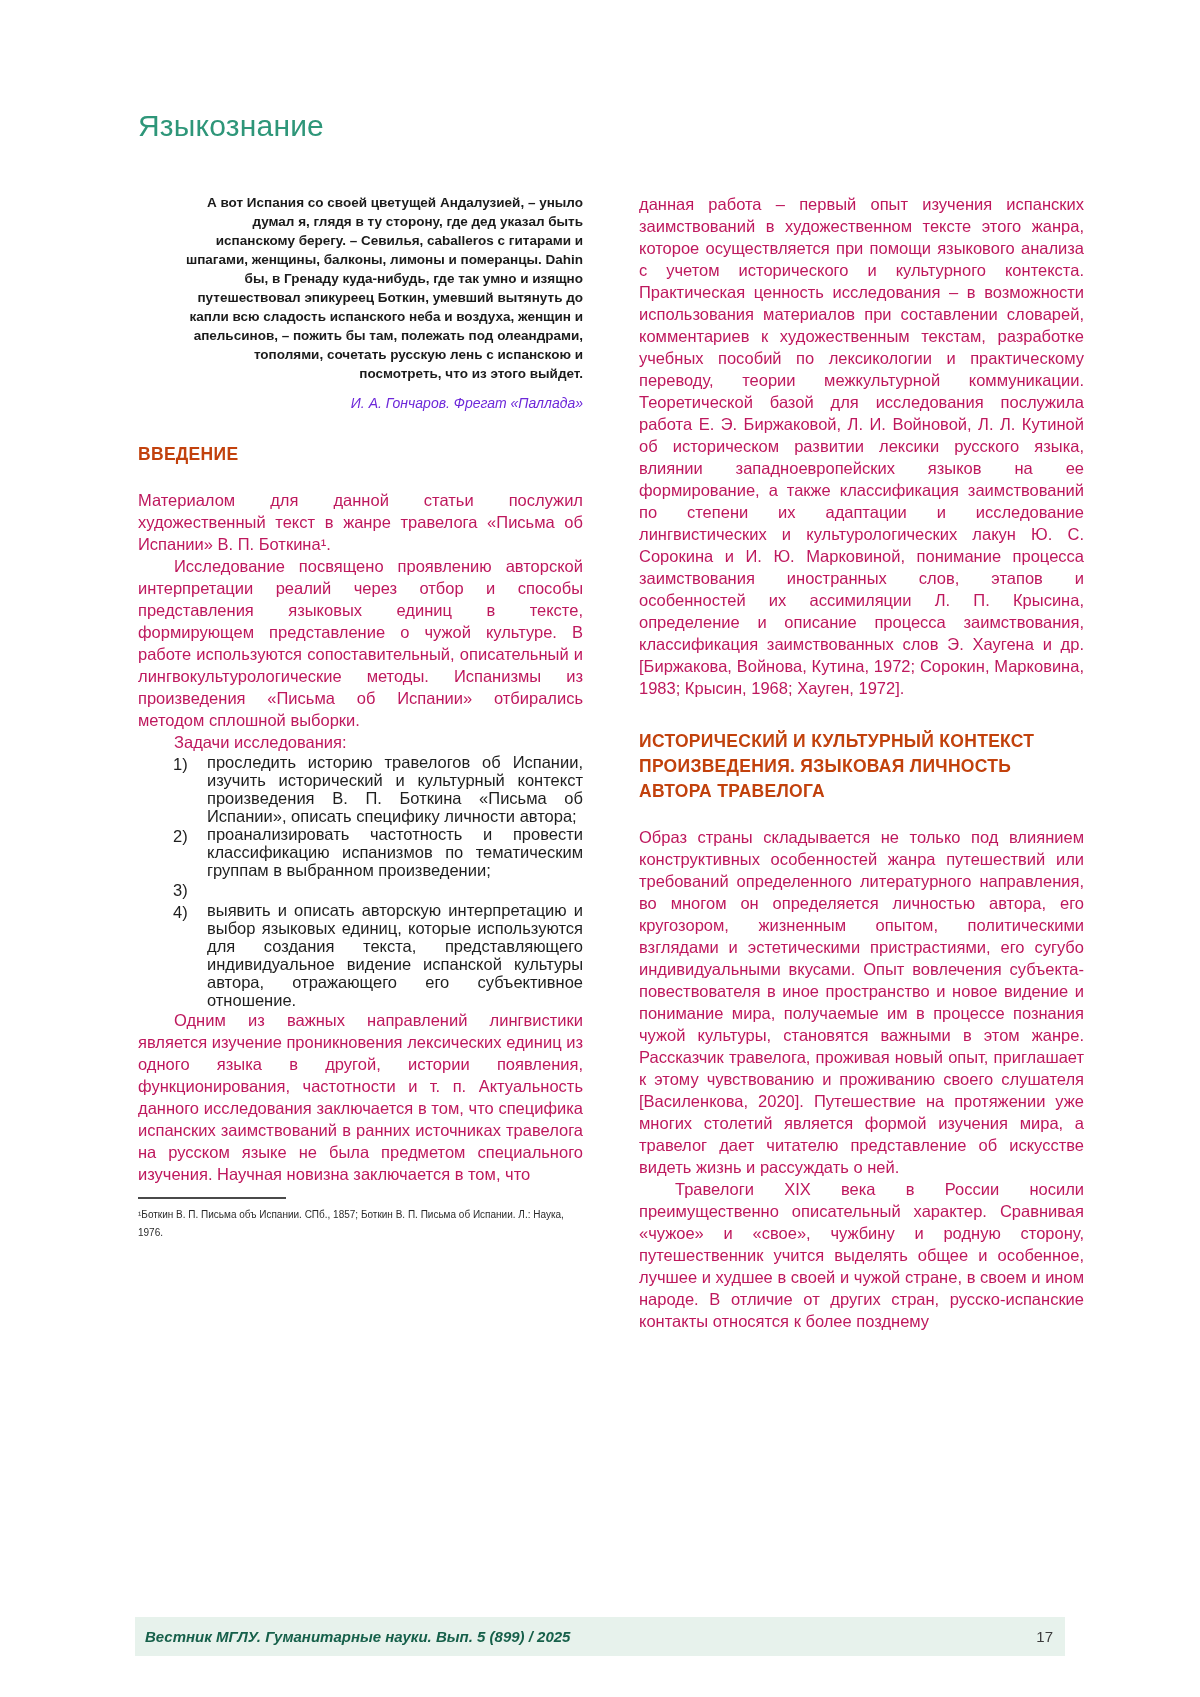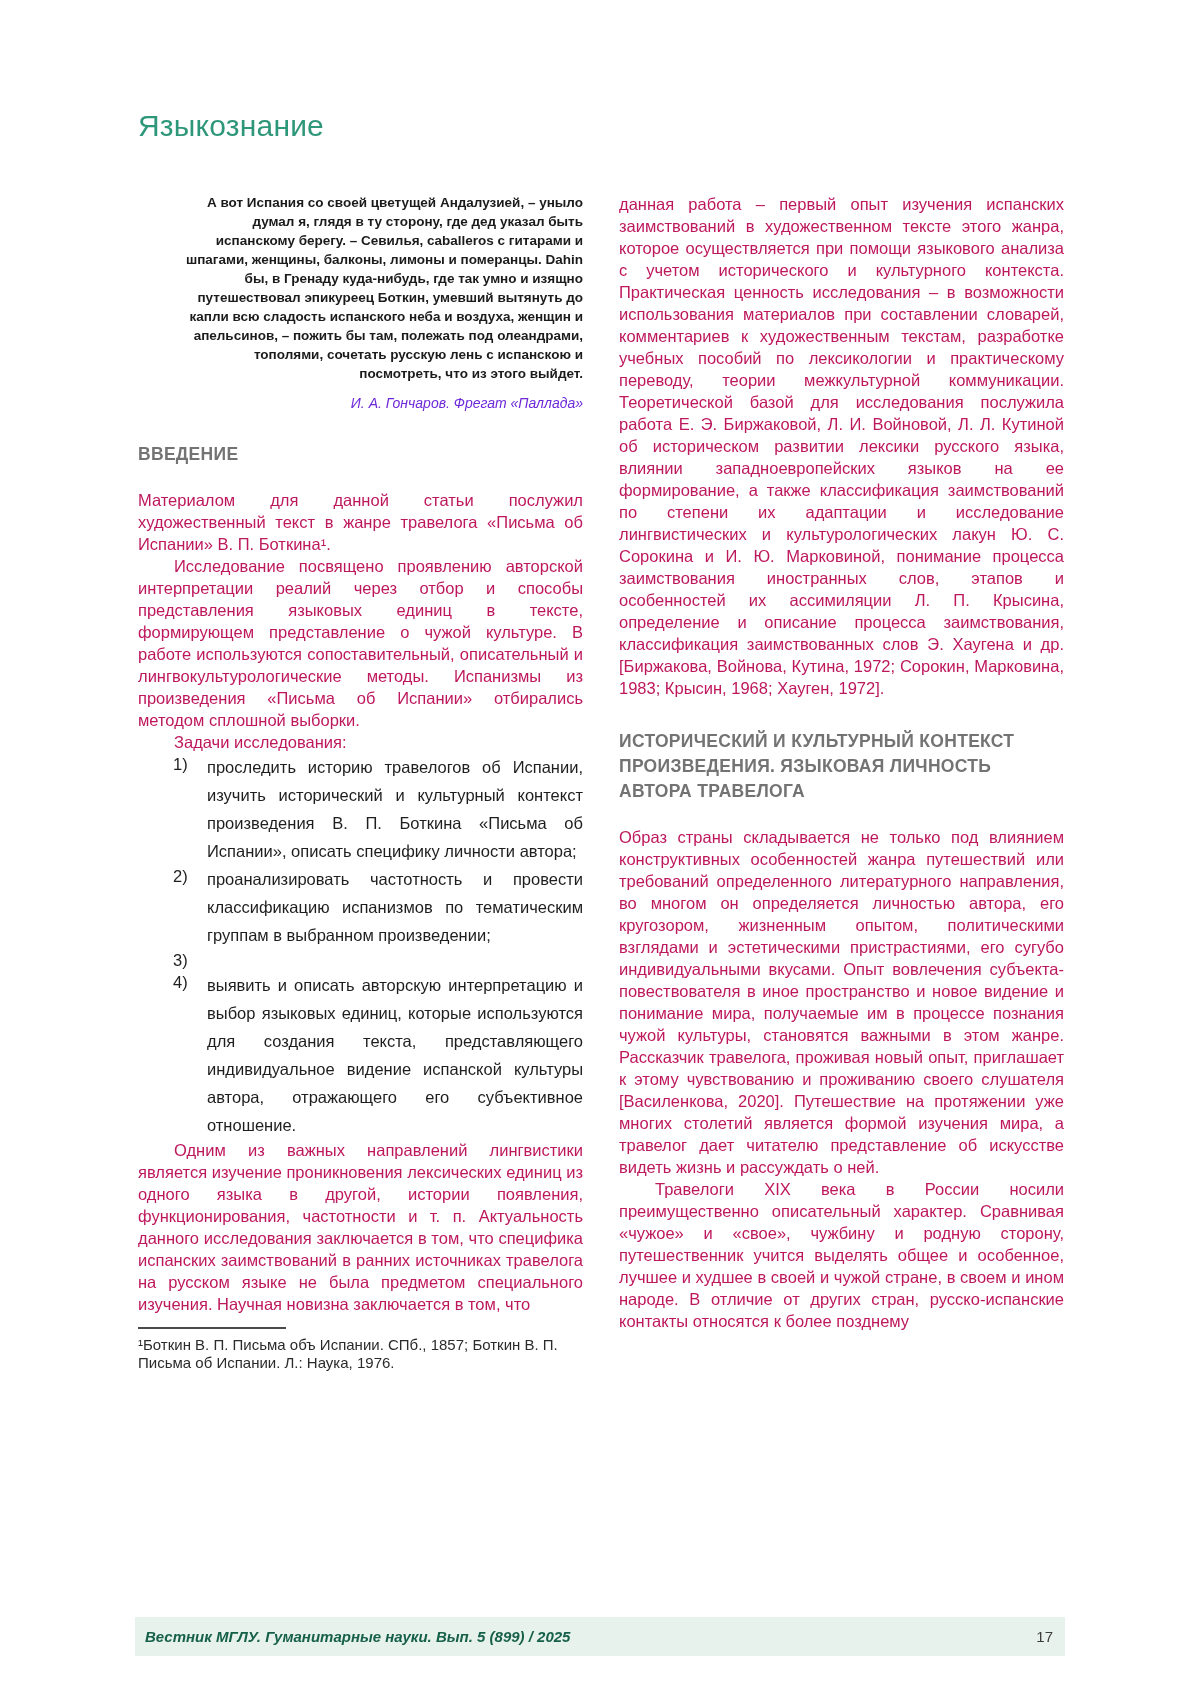--- a/index.html
+++ b/index.html
@@ -13,71 +13,71 @@
   }
   .content {
     position:absolute; left:138px; top:0; width:926px;
   }
   .rubric {
     margin:0; padding-top:109px;
     font-size:30px; font-weight:400; color:#2e9679;
     letter-spacing:0.2px;
   }
   .columns {
-    display:flex; gap:36px; margin-top:50px;
+    display:flex; gap:56px; margin-top:50px;
   }
   .col { width:445px; flex:none; }
 
   .epigraph {
     margin-left:32px;
     text-align:right;
     font-size:13.5px; line-height:19px;
     font-weight:600; color:#1b1b1b;
   }
   .epigraph-attr {
     margin-top:11px;
     text-align:right;
     font-style:italic;
     font-size:14px; line-height:18px; color:#6d28d9;
   }
   .sec-heading {
     margin:30px 0 0 0;
     font-size:17.5px; line-height:25px;
-    font-weight:700; color:#737373;
+    font-weight:700; color:#c2410c;
     letter-spacing:0.3px;
     text-align:left;
   }
   .body-p {
     margin:0;
     font-size:16.5px; line-height:22px;
     text-align:justify;
     color:#be185d;
   }
   .mt-first { margin-top:22px; }
   .indent { text-indent:36px; }
 
   .task-row { display:flex; }
   .task-num {
     flex:none; width:34px; margin-left:35px;
     font-size:16.5px; line-height:22px; color:#1e1e1e;
   }
   .task-text {
     flex:1;
-    font-size:16.5px; line-height:28px;
+    font-size:16.5px; line-height:18px;
     text-align:justify; color:#1e1e1e;
   }
 
   .footnote-rule {
     width:148px; height:0;
     border-top:2px solid #4a4a4a;
     margin:12px 0 7px 0;
   }
   .footnote {
     margin:0;
-    font-size:15px; line-height:18px;
+    font-size:10px; line-height:18px;
     color:#2b2b2b; text-align:left;
   }
 
   .footer-band {
     position:absolute; left:135px; top:1617px;
     width:930px; height:39px;
     background:#e7f2ec;
     display:flex; align-items:center; justify-content:space-between;
     box-sizing:border-box;
     padding:0 12px 0 10px;

